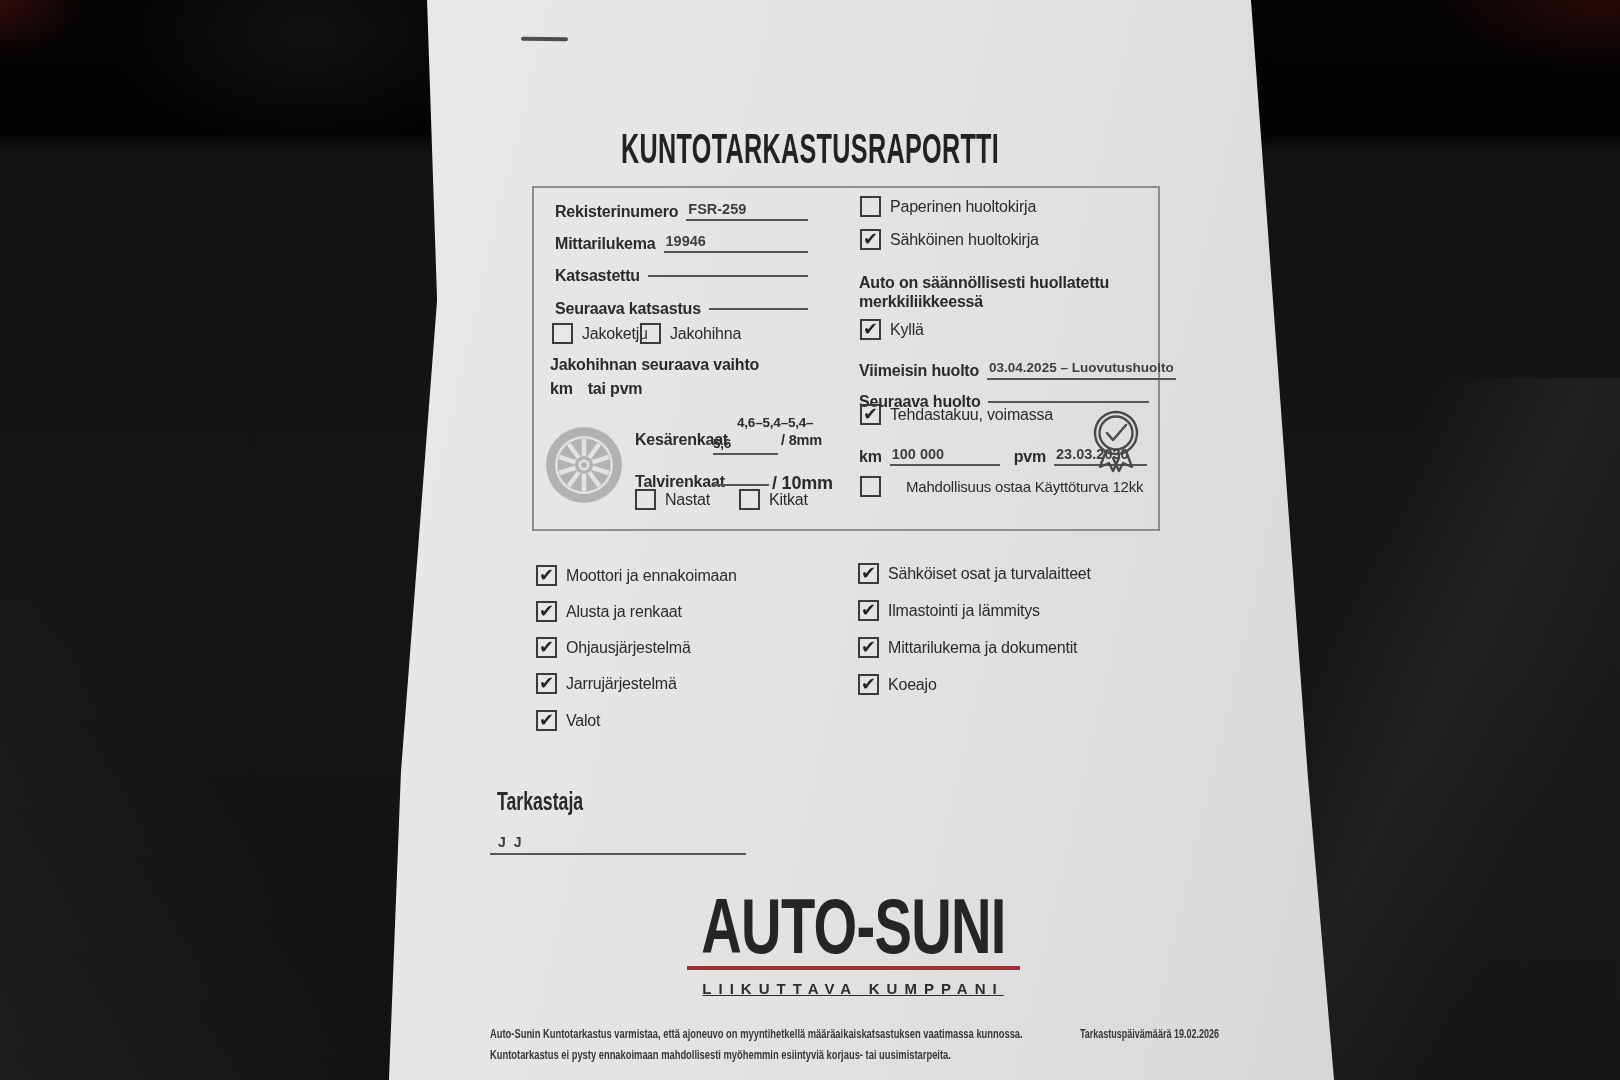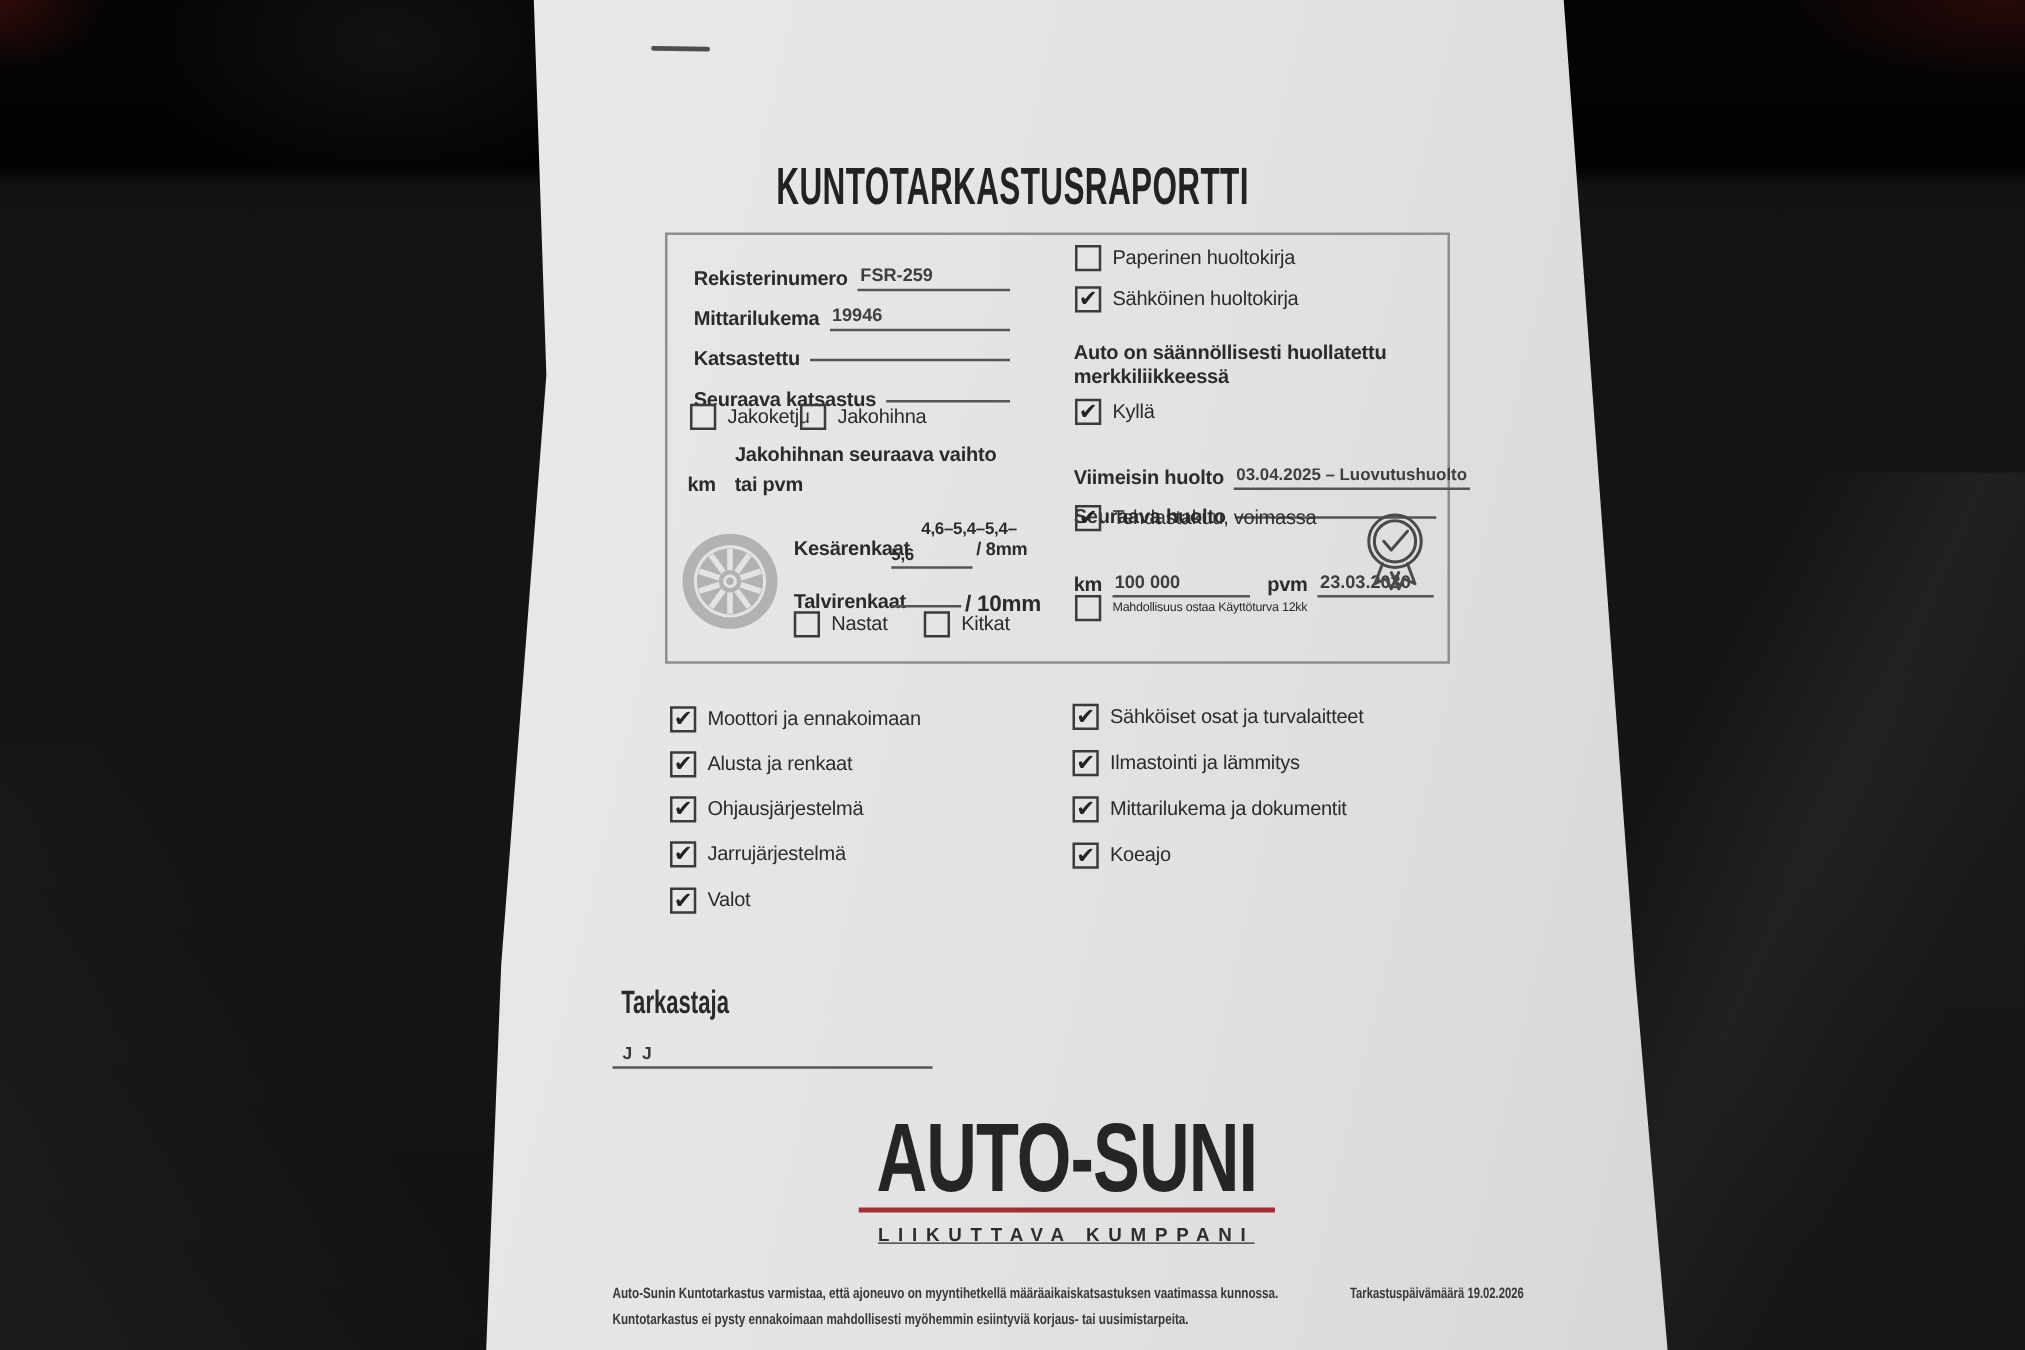--- a/index.html
+++ b/index.html
@@ -21,21 +21,21 @@
     color:#2c2a2b;}
   .staple{position:absolute;left:521px;top:37px;width:47px;height:4px;background:#4e4c4d;border-radius:2px;transform:rotate(0.8deg);}
   .condc{display:inline-block;transform-origin:center center;white-space:nowrap;}
 
   .title-wrap{position:absolute;left:0;top:128px;width:1620px;text-align:center;}
   .title{font-size:42px;font-weight:700;line-height:1;color:#232122;letter-spacing:0.5px;transform:scaleX(0.60);}
 
   
   .ibox{position:absolute;left:532px;top:186px;width:628px;height:345px;border:2px solid #8f8d90;}
 
-  .frow{position:absolute;display:flex;align-items:flex-end;height:26px;margin-top:12px;}
+  .frow{position:absolute;display:flex;align-items:flex-end;height:26px;}
   .flbl{font-size:16px;font-weight:700;letter-spacing:-0.2px;margin-right:8px;white-space:nowrap;color:#2c2a2b;}
   .uval{flex:1;min-height:20px;border-bottom:2px solid #56545a;font-size:14.5px;font-weight:700;color:#403d3f;padding:0 2px 1px 2px;white-space:nowrap;}
   .uval.fixed{flex:none;}
   .mid{border-bottom:none;position:relative;}
   .mid::after{content:"";position:absolute;left:0;right:0;bottom:8px;border-top:2px solid #56545a;}
 
   .cbrow{position:absolute;display:flex;align-items:center;gap:9px;}
   .cb{width:21px;height:21px;border:2.2px solid #3c3a3b;flex:none;display:flex;align-items:center;justify-content:center;background:rgba(255,255,255,0.06);}
   .cb .mark{font-size:18px;line-height:1;color:#242223;visibility:hidden;transform:translateY(-1px);}
   .cb[data-checked="true"] .mark{visibility:visible;}
@@ -105,21 +105,21 @@
             <span class="mark">✔</span>
           </span>
         <span class="cblbl">Jakoketju</span>
       </div>
       <div class="cbrow" style="left:106px;top:135px;">
         <span class="cb" data-checked="false">
             <span class="mark">✔</span>
           </span>
         <span class="cblbl">Jakohihna</span>
       </div>
-      <div class="plain" style="left:16px;top:168px;margin-left:38px;">Jakohihnan seuraava vaihto</div>
+      <div class="plain" style="left:16px;top:168px;">Jakohihnan seuraava vaihto</div>
       <div class="plain" style="left:16px;top:192px;display:flex;gap:15px;">
         <span>km</span>
         <span>tai pvm</span>
       </div>
 
       <svg style="position:absolute;left:10px;top:235px;" width="80" height="84" viewBox="0 0 80 84">
         <circle cx="40" cy="42" r="38" fill="#b3b1b2"></circle>
         <circle cx="40" cy="42" r="29" fill="#e4e2e3"></circle>
         <circle cx="40" cy="42" r="26.5" fill="#b3b1b2"></circle>
         <g stroke="#e4e2e3" stroke-width="4.5">
@@ -206,21 +206,21 @@
         <span class="flbl">km</span>
         <span class="uval fixed" style="width:110px;">100 000</span>
         <span class="flbl" style="margin-left:14px;">pvm</span>
         <span class="uval">23.03.2030</span>
       </div>
 
       <div class="cbrow" style="left:326px;top:288px;">
         <span class="cb" data-checked="false">
             <span class="mark">✔</span>
           </span>
-        <span class="cblbl" style="font-size:10px;">Mahdollisuus ostaa Käyttöturva 12kk</span>
+        <span class="cblbl" style="font-size:15px;margin-left:16px;">Mahdollisuus ostaa Käyttöturva 12kk</span>
       </div>
 
       <svg style="position:absolute;left:554px;top:219px;" width="56" height="66" viewBox="0 0 56 66">
         <g fill="none" stroke="#4b494a" stroke-width="2.4" stroke-linecap="round" stroke-linejoin="round">
           <circle cx="28" cy="26" r="21"></circle>
           <circle cx="28" cy="26" r="16.5"></circle>
           <path d="M19 26 l6 7 l13 -15"></path>
           <path d="M18 44 l-6 16 l9 -4 l4 8 l6 -13"></path>
           <path d="M38 44 l6 16 l-9 -4 l-4 8 l-6 -13"></path>
         </g>

